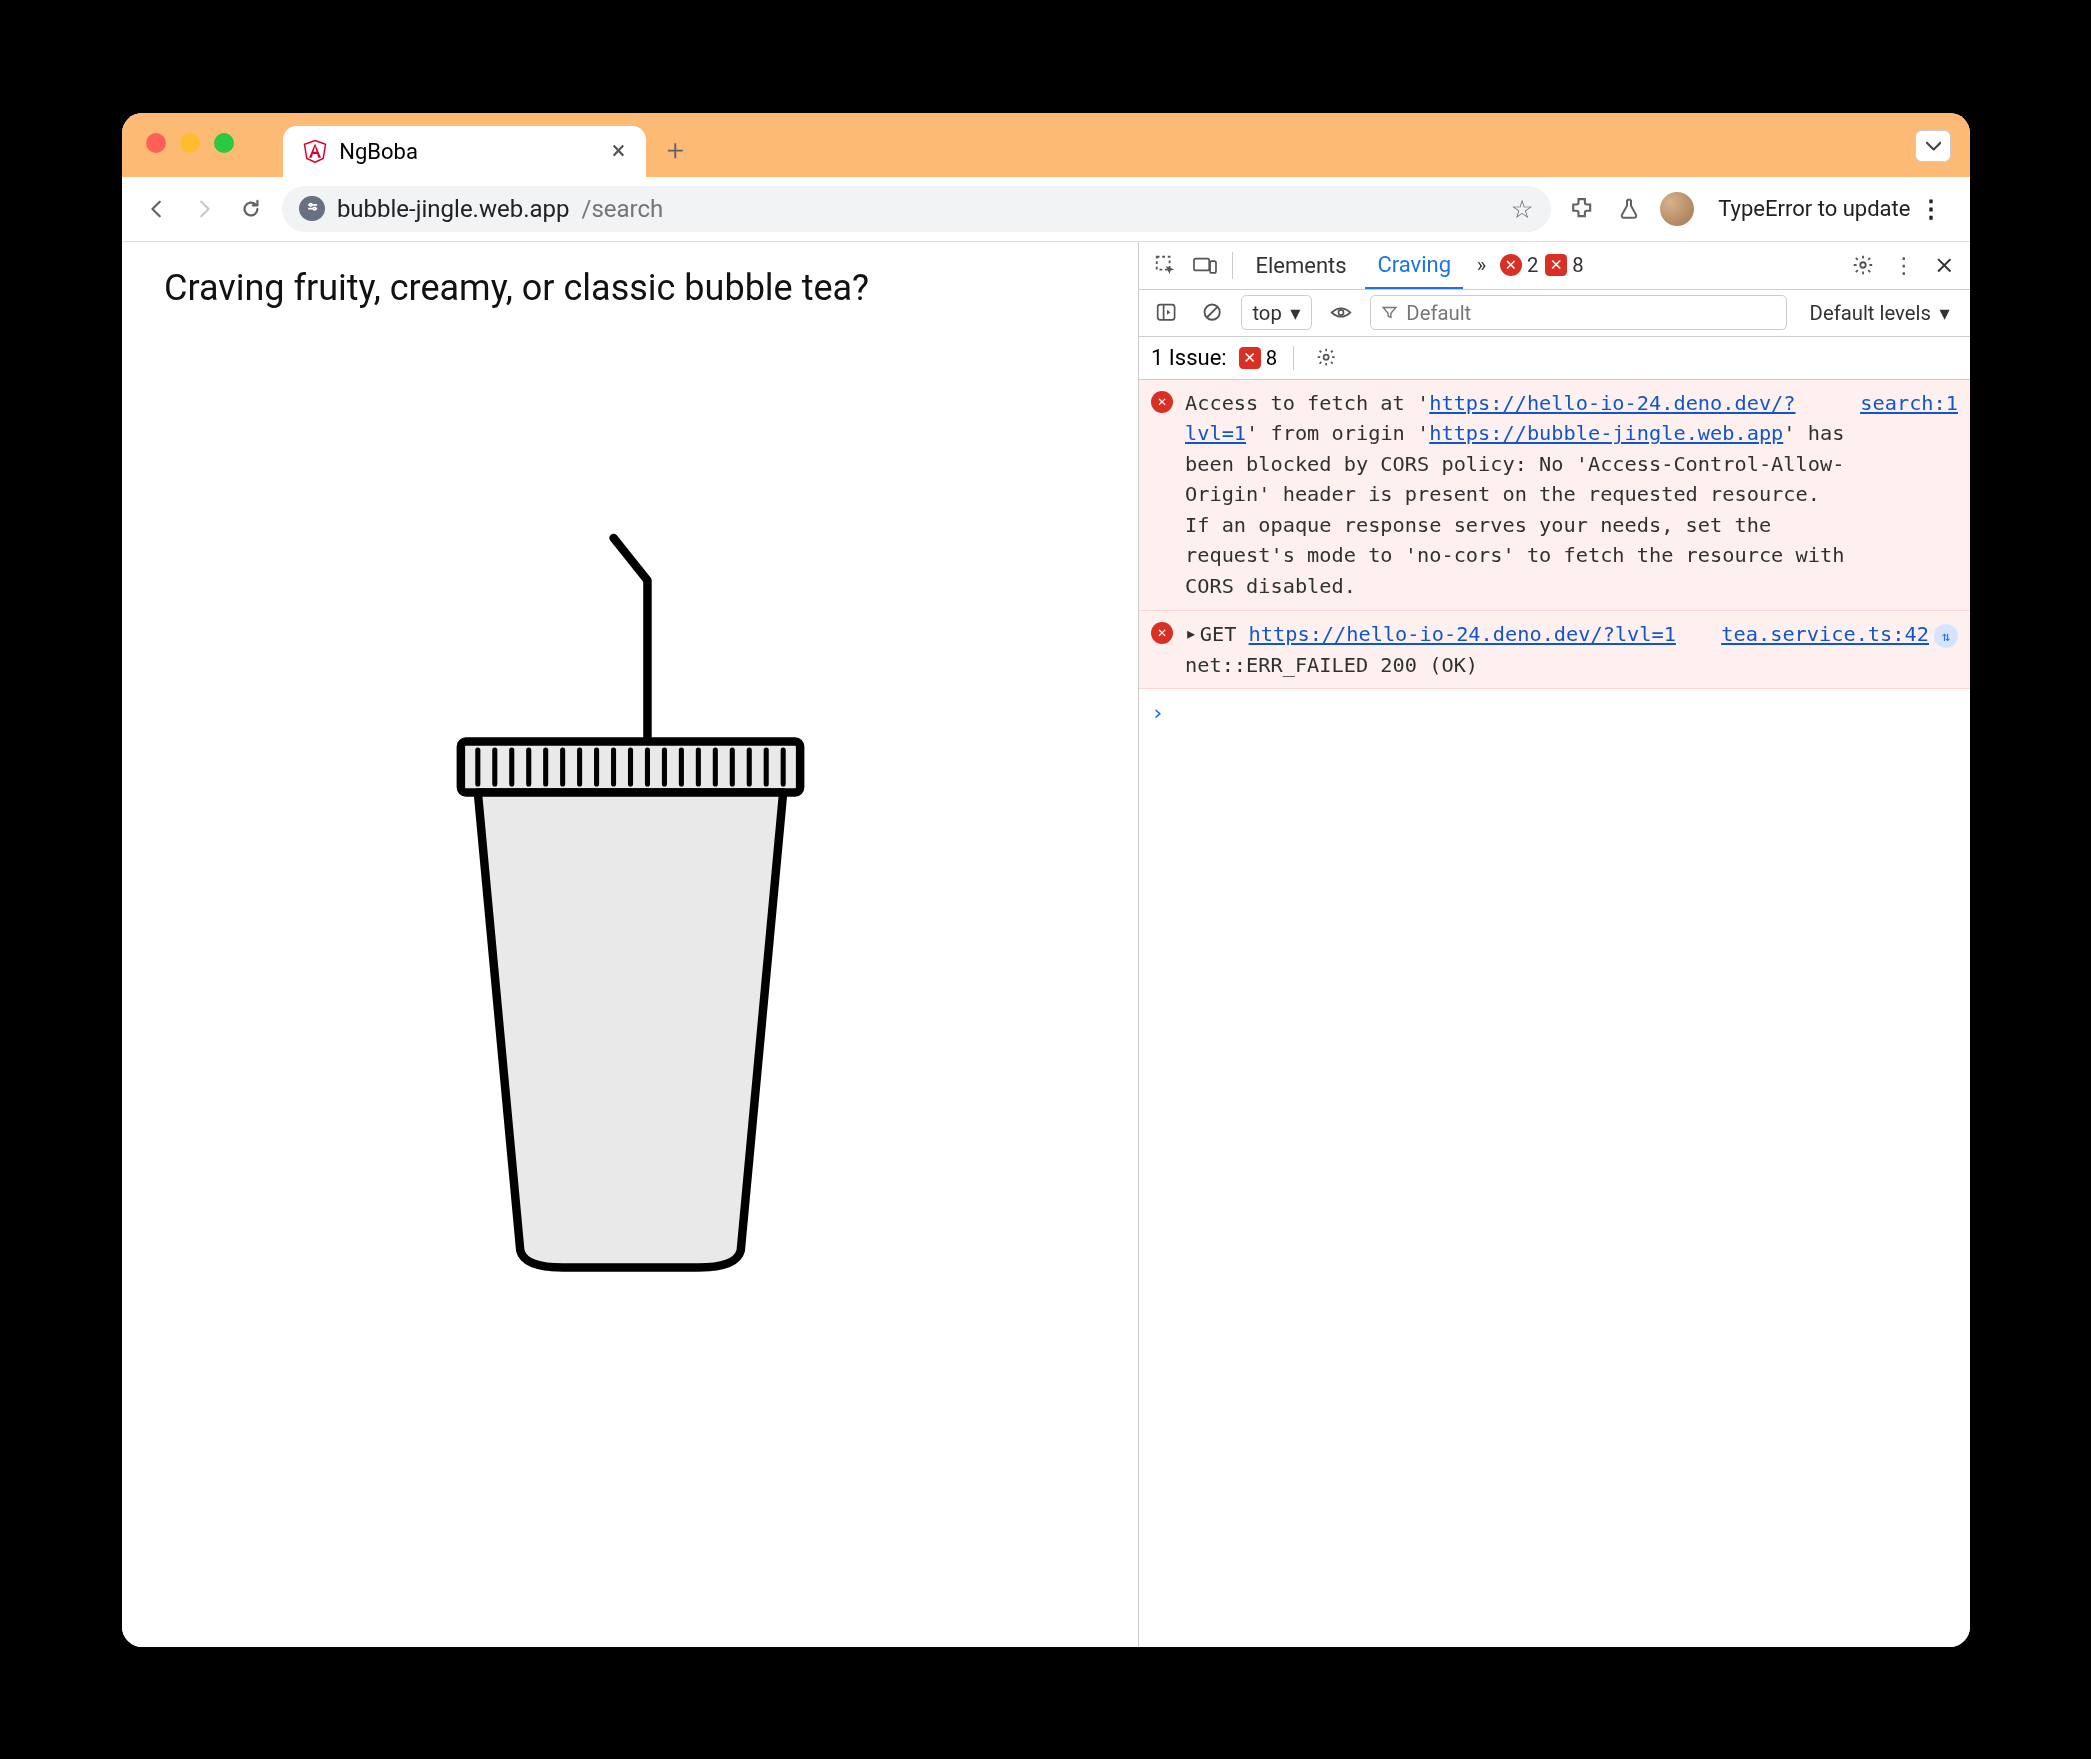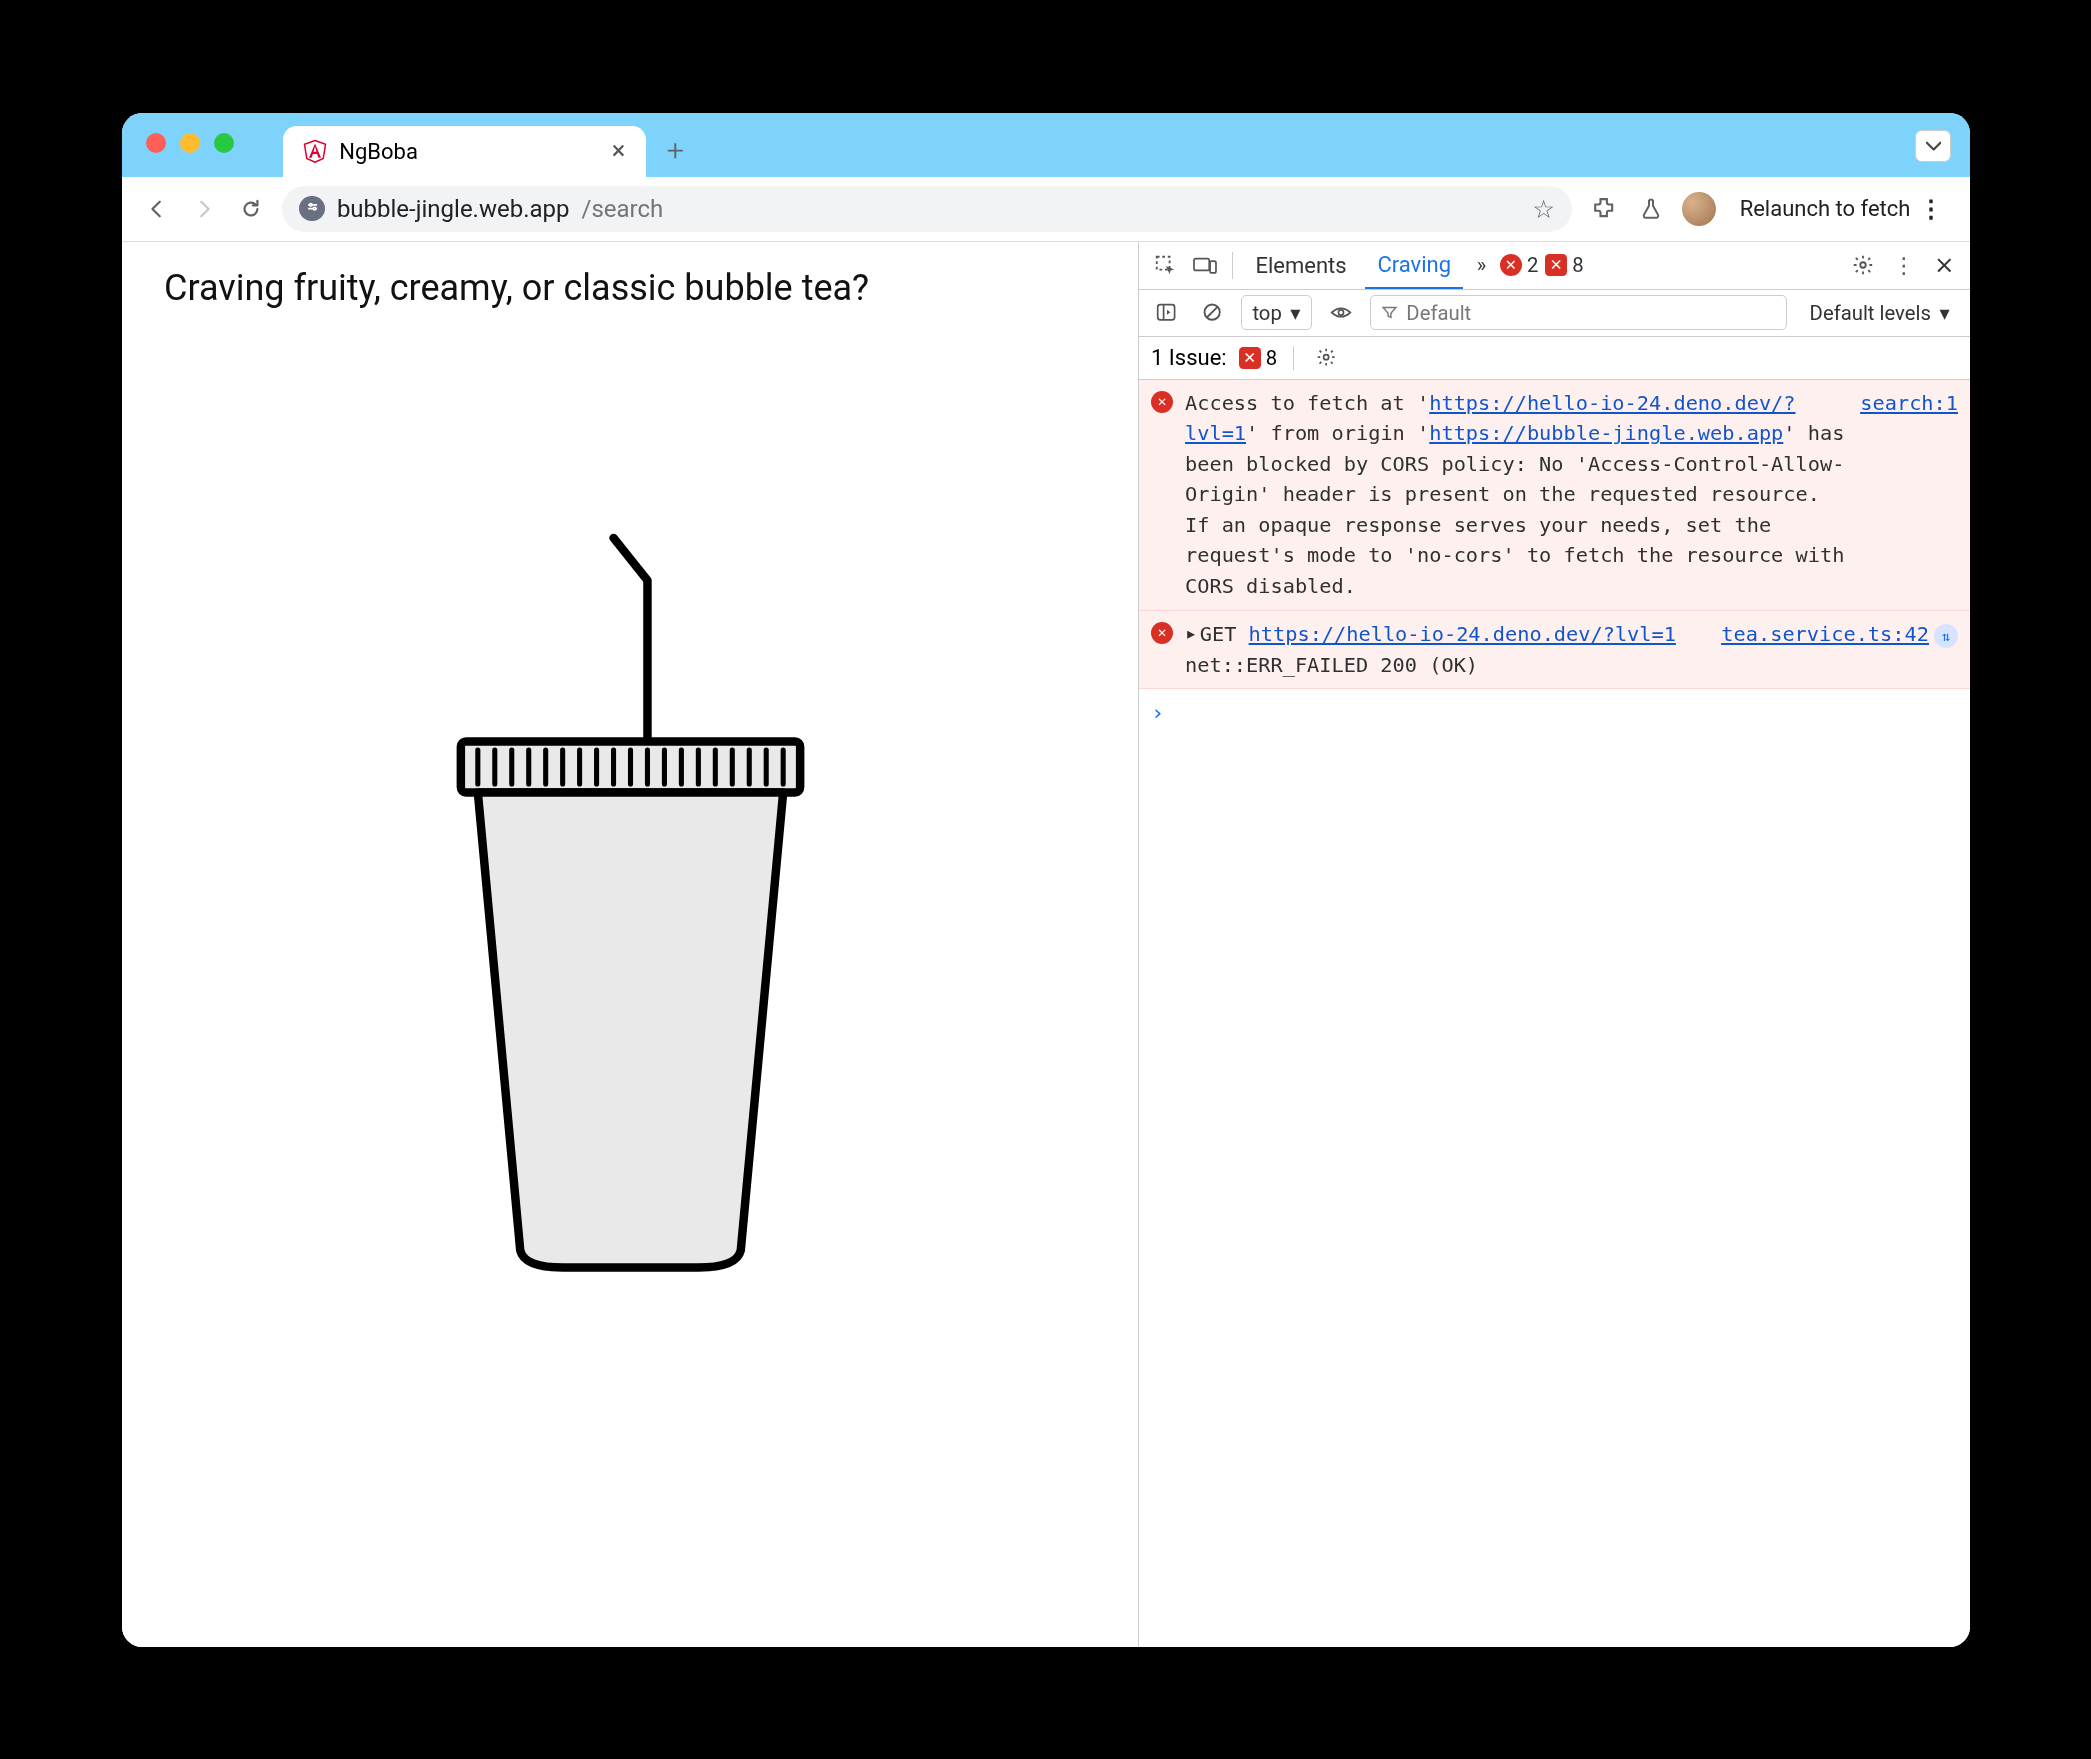--- a/index.html
+++ b/index.html
@@ -16,21 +16,21 @@
     --iss-red:#e03030;
     --highlight-blue:#1a3ee8;
   }
   html,body{margin:0;padding:0;background:#000;font-family:-apple-system,BlinkMacSystemFont,"Segoe UI",Roboto,sans-serif;}
   .stage{width:2092px;height:1759px;display:flex;align-items:center;justify-content:center;transform-origin:top left;}
   .browser-window{
     width:1848px;height:1534px;background:#fff;border-radius:20.3px;box-shadow:0 5.1px 25.4px rgba(0,0,0,.5);overflow:hidden;
     display:flex;flex-direction:column;position:relative;
   }
   
-  .tab-strip{height:64px;background:#7dd3fc;display:flex;align-items:flex-end;padding-left:17px;position:relative;}
+  .tab-strip{height:64px;background:#fdba74;display:flex;align-items:flex-end;padding-left:17px;position:relative;}
   .traffic-lights{position:absolute;left:24px;top:20.3px;display:flex;gap:13.6px;}
   .tl{width:20.3px;height:20.3px;border-radius:50%;}
   .tl.r{background:#ff5f57;} .tl.y{background:#febc2e;} .tl.g{background:#28c840;}
   .tab{
     margin-left:144px;height:51px;background:#fff;border-radius:13.6px 13.6px 0 0;display:flex;align-items:center;
     padding:0 20.3px;gap:12px;min-width:322px;font-size:22px;
   }
   .tab .favicon{width:24px;height:24px;}
   .tab .close{margin-left:auto;font-size:25.4px;color:#555;line-height:1;cursor:pointer;}
   .newtab{width:25.4px;height:25.4px;margin-left:17px;margin-bottom:13.6px;color:#5f6368;font-size:29px;display:flex;align-items:center;justify-content:center;cursor:pointer;}
@@ -155,21 +155,21 @@
             <path d="M9 3h6v3a2 2 0 0 0 2 2h3v6h-3a2 2 0 0 0-2 2v3H9v-3a2 2 0 0 0-2-2H4V8h3a2 2 0 0 0 2-2z"></path>
           </svg>
       </div>
       <div class="ext">
         <svg width="24" height="25.4" viewBox="0 0 24 24" fill="none" stroke="#5f6368" stroke-width="2">
             <path d="M10 3h4M10 3v6l-5 9a2 2 0 0 0 1.7 3h10.6a2 2 0 0 0 1.7-3l-5-9V3"></path>
           </svg>
       </div>
       <div class="avatar"></div>
       <div class="relaunch">
-        <span>Relaunch to fetch</span>
+        <span>TypeError to update</span>
         <span class="more">⋮</span>
       </div>
     </div>
 
     <div class="surface">
 
       <div class="page">
         <h1>Craving fruity, creamy, or classic bubble tea?</h1>
 
         <div class="cup-area">

